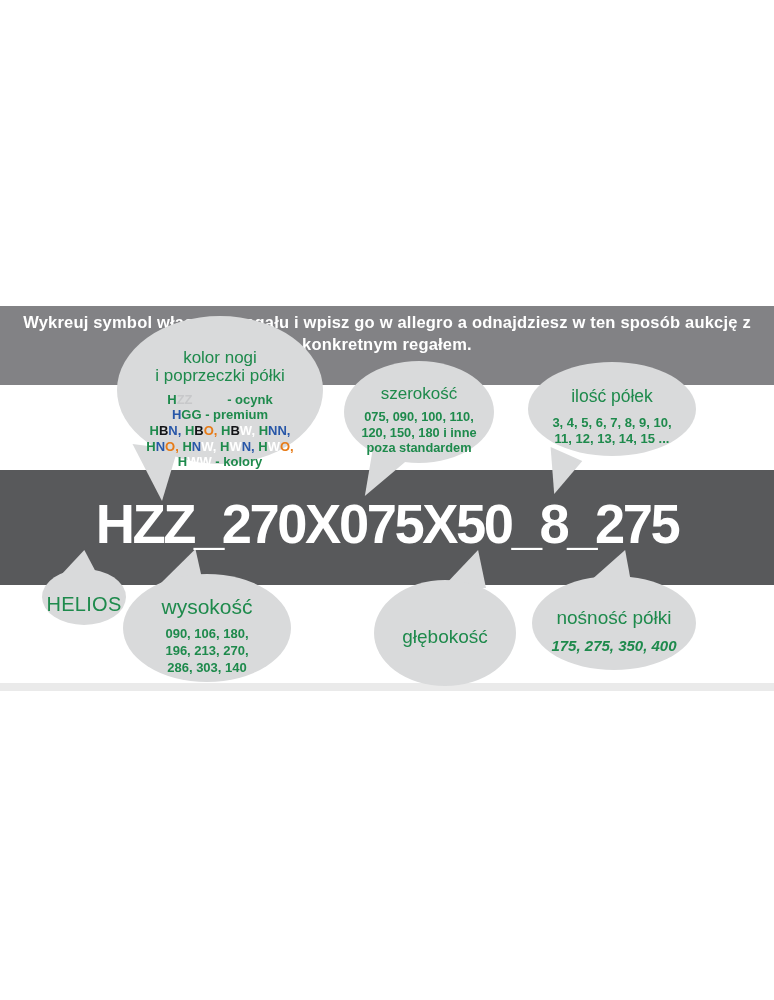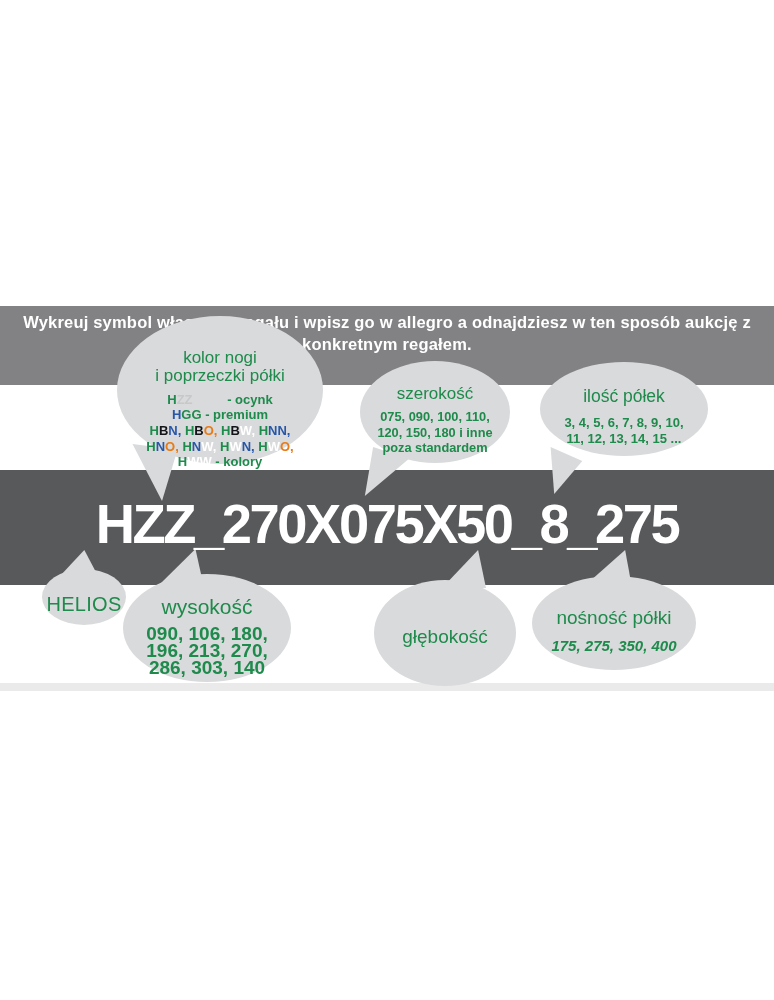--- a/index.html
+++ b/index.html
@@ -26,34 +26,34 @@
   .tail{position:absolute;background:var(--bubble-bg);z-index:2;}
   .b-title{color:var(--green);font-weight:normal;line-height:1.08;margin-top:16px;}
   .b-lines{color:var(--green);font-weight:bold;}
   .b-lines div{white-space:nowrap;}
   
   .bb-kolor{left:117px;top:316px;width:206px;height:148px;justify-content:flex-start;padding-top:17px;box-sizing:border-box;}
   .bb-kolor .b-title{font-size:17px;}
   .bb-kolor .b-codes{margin-top:6px;font-weight:bold;font-size:13px;line-height:15.6px;}
   .bb-kolor .b-codes div{white-space:nowrap;}
   
-  .bb-szer{left:360px;top:361px;width:150px;height:102px;}
+  .bb-szer{left:344px;top:361px;width:150px;height:102px;}
   .bb-szer .b-title{font-size:17px;margin-bottom:6px;}
   .bb-szer .b-lines{font-size:12.8px;line-height:15.2px;}
   
-  .bb-ilosc{left:540px;top:362px;width:168px;height:94px;}
+  .bb-ilosc{left:528px;top:362px;width:168px;height:94px;}
   .bb-ilosc .b-title{font-size:17.5px;margin-bottom:9px;}
   .bb-ilosc .b-lines{font-size:13px;line-height:16px;}
   
   .bb-helios{left:42px;top:569px;width:84px;height:56px;}
   .bb-helios .b-title{font-size:20px;letter-spacing:.3px;}
   
   .bb-wys{left:123px;top:574px;width:168px;height:108px;}
   .bb-wys .b-title{font-size:21px;margin-bottom:8px;}
-  .bb-wys .b-lines{font-size:19px;line-height:16.6px;}
+  .bb-wys .b-lines{font-size:13px;line-height:16.6px;}
   
   .bb-gleb{left:374px;top:580px;width:142px;height:106px;}
   .bb-gleb .b-title{font-size:19px;margin-bottom:7px;}
   .bb-gleb .b-lines{font-size:13px;line-height:16px;}
   
   .bb-nos{left:532px;top:576px;width:164px;height:94px;}
   .bb-nos .b-title{font-size:19px;margin-bottom:9px;}
   .bb-nos .b-lines{font-size:15px;line-height:16px;font-style:italic;}
   
   .t-kolor {left:130px;top:444px;width:50px;height:57px;clip-path:polygon(5% 0,95% 10%,64% 100%);}

